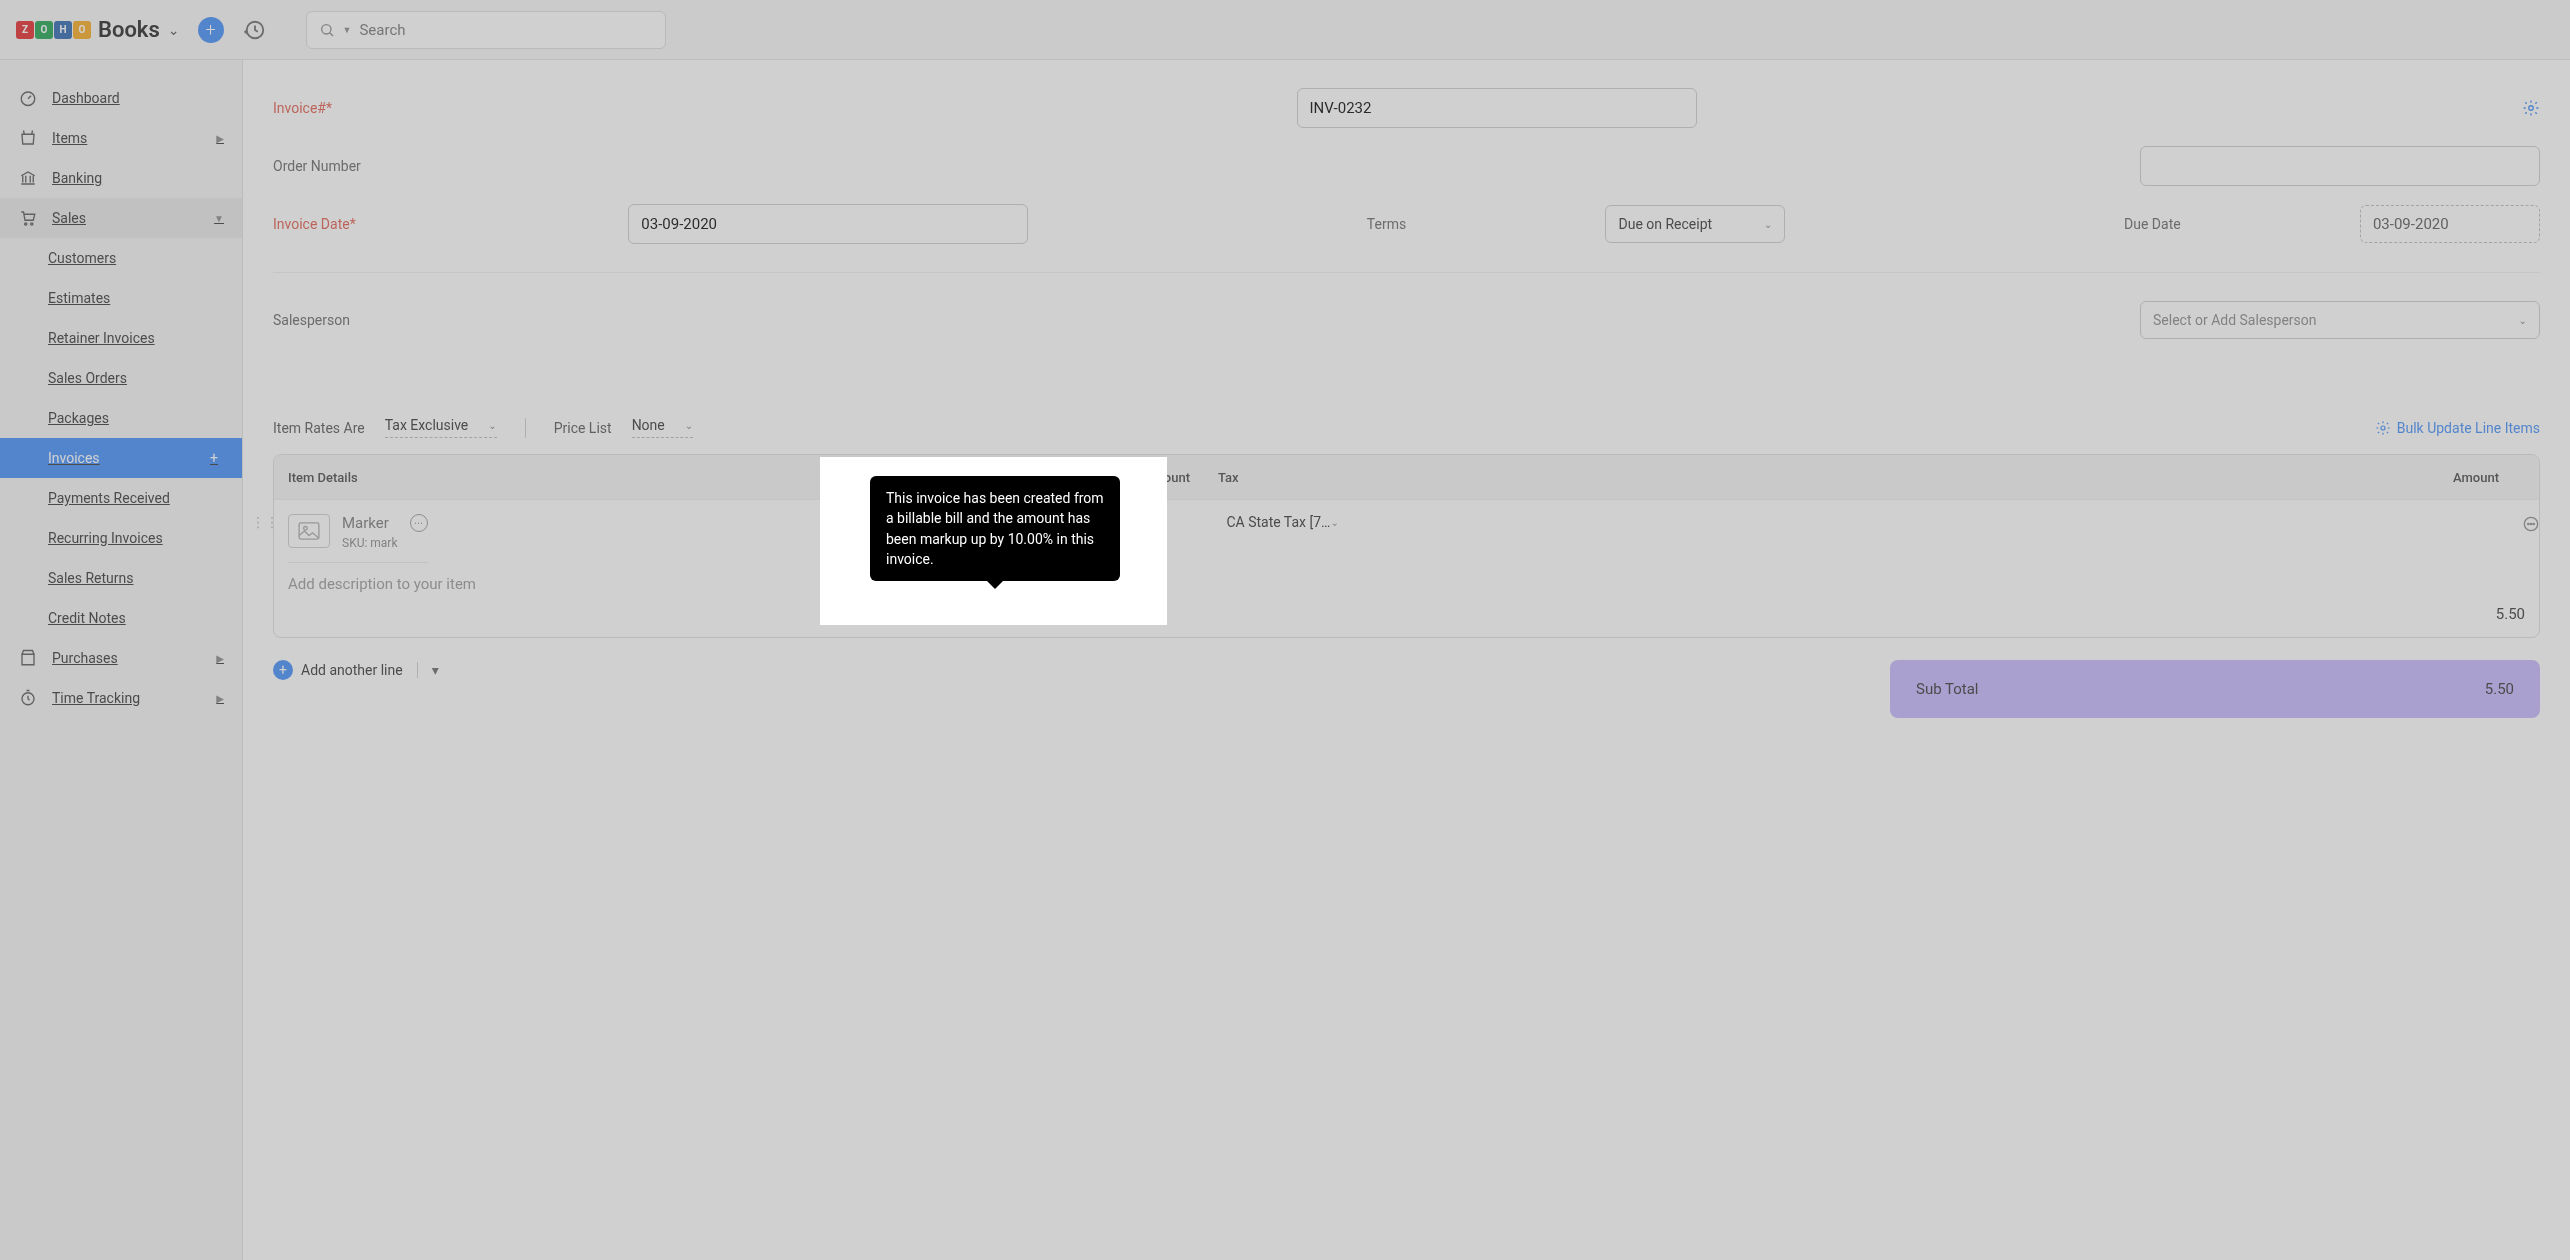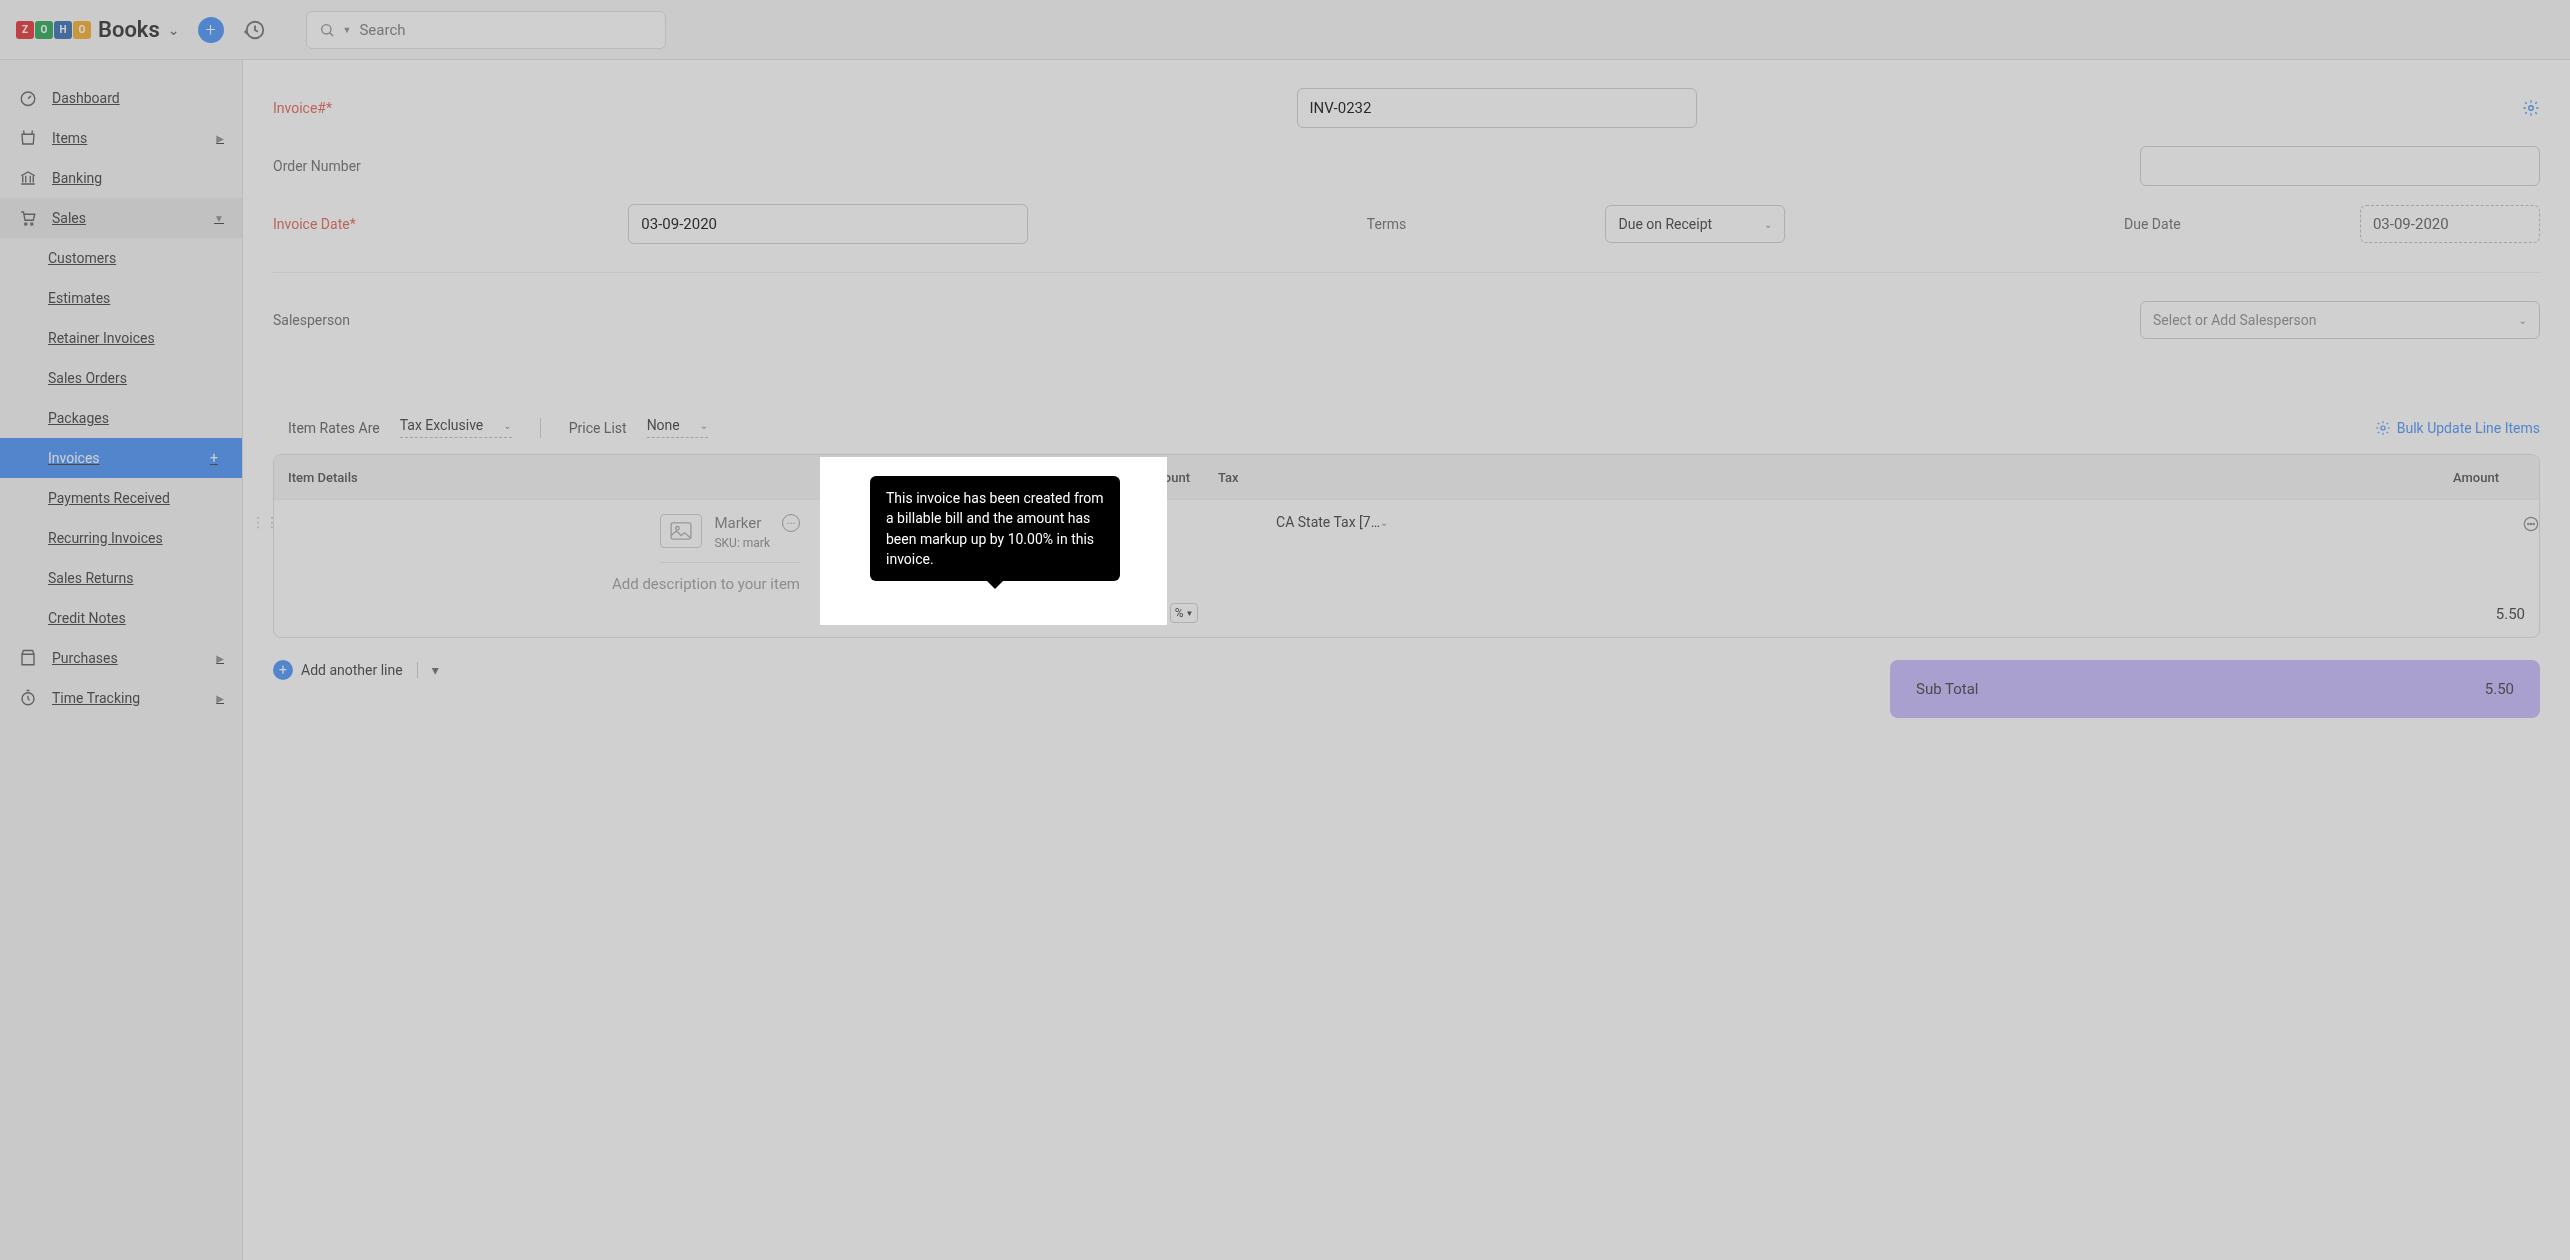--- a/index.html
+++ b/index.html
@@ -46,38 +46,38 @@
 .input-dashed { border: 1.5px dashed #bbb; width: 180px; height: 38px; border-radius: 6px; padding: 0 12px; display:flex; align-items:center; color:#555; font-size:15px; }
 .gear-icon { color: #408dfb; margin-left: 18px; cursor:pointer; }
 .select-box { width: 180px; height: 38px; border: 1px solid #ccc; border-radius: 6px; display: flex; align-items: center; padding: 0 12px; justify-content: space-between; background:#fff; cursor:pointer;}
 .select-box.wide { width: 400px; }
 .select-placeholder { color: #888; }
 .chev-down { color: #888; font-size: 10px; }
 .form-spacer { width: 60px; }
 .divider { border-top: 1px solid #eee; margin: 28px 0; }
 
 
-.toolbar-row { display: flex; align-items: center; gap: 20px; margin-bottom: 16px; margin-left: 15px; }
+.toolbar-row { display: flex; align-items: center; gap: 20px; margin-bottom: 16px; }
 .tr-label { color: #555; }
 .tr-select { display: flex; align-items: center; gap: 20px; border-bottom: 1px dashed #bbb; padding-bottom: 4px; cursor:pointer; }
 .tr-sep { border-left: 1px solid #ccc; height: 20px; margin: 0 8px; }
 .bulk-link { margin-left: auto; color: #408dfb; display:flex; align-items:center; gap:6px; cursor:pointer; }
 
 
 .item-table { border: 1px solid #ddd; border-radius: 8px; overflow:hidden; }
 .thead { display: flex; background: #f5f5f5; height: 44px; align-items:center; font-size: 13px; color: #444; font-weight: 500; }
 .th, .td { padding: 0 14px; display:flex; align-items:center; }
 .col-detail { flex: 0 0 540px; }
 .col-qty { flex: 0 0 114px; justify-content: flex-end; }
 .col-rate { flex: 0 0 142px; justify-content: flex-end; }
 .col-disc { flex: 0 0 134px; justify-content: flex-end; }
 .col-tax { flex: 0 0 190px; }
 .col-amt { flex: 1; justify-content: flex-end; padding-right: 40px; }
 .trow { display: flex; min-height: 138px; border-top: 1px solid #eee; }
-.td { padding: 14px; flex-direction: column; align-items: flex-end; }
+.td { padding: 14px; flex-direction: column; align-items: flex-start; }
 .td.col-qty, .td.col-amt { align-items:flex-end; }
 .item-cell { display:flex; gap:12px; border-bottom: 1px solid #e8e8e8; padding-bottom: 12px; }
 .item-img { width: 42px; height: 34px; border: 1px solid #ccc; border-radius: 4px; display:flex;align-items:center;justify-content:center;color:#aaa; }
 .item-name { color: #777; font-size: 15px; }
 .item-sku { font-size: 12px; color: #888; margin-top: 4px; }
 .item-more { margin-left: auto; width:18px;height:18px;border:1px solid #999;border-radius:50%;display:flex;align-items:center;justify-content:center;font-size:9px;color:#666;cursor:pointer; }
 .item-desc-input { margin-top: 12px; color: #999; font-size: 15px; }
 .stock-label { font-size: 12px; color:#666; text-align:right; margin-top: 20px; }
 .stock-val { font-size: 13px; color:#555; text-align:right; margin-top: 4px; display:flex; align-items:center; justify-content:flex-end; gap:4px;}
 .markup-box { border: 1.5px solid #e05b4b; border-bottom: 2px dashed #e05b4b; padding: 2px 6px; font-size: 12px; color: #777; margin-top: 18px; display:inline-block; white-space:nowrap; }

